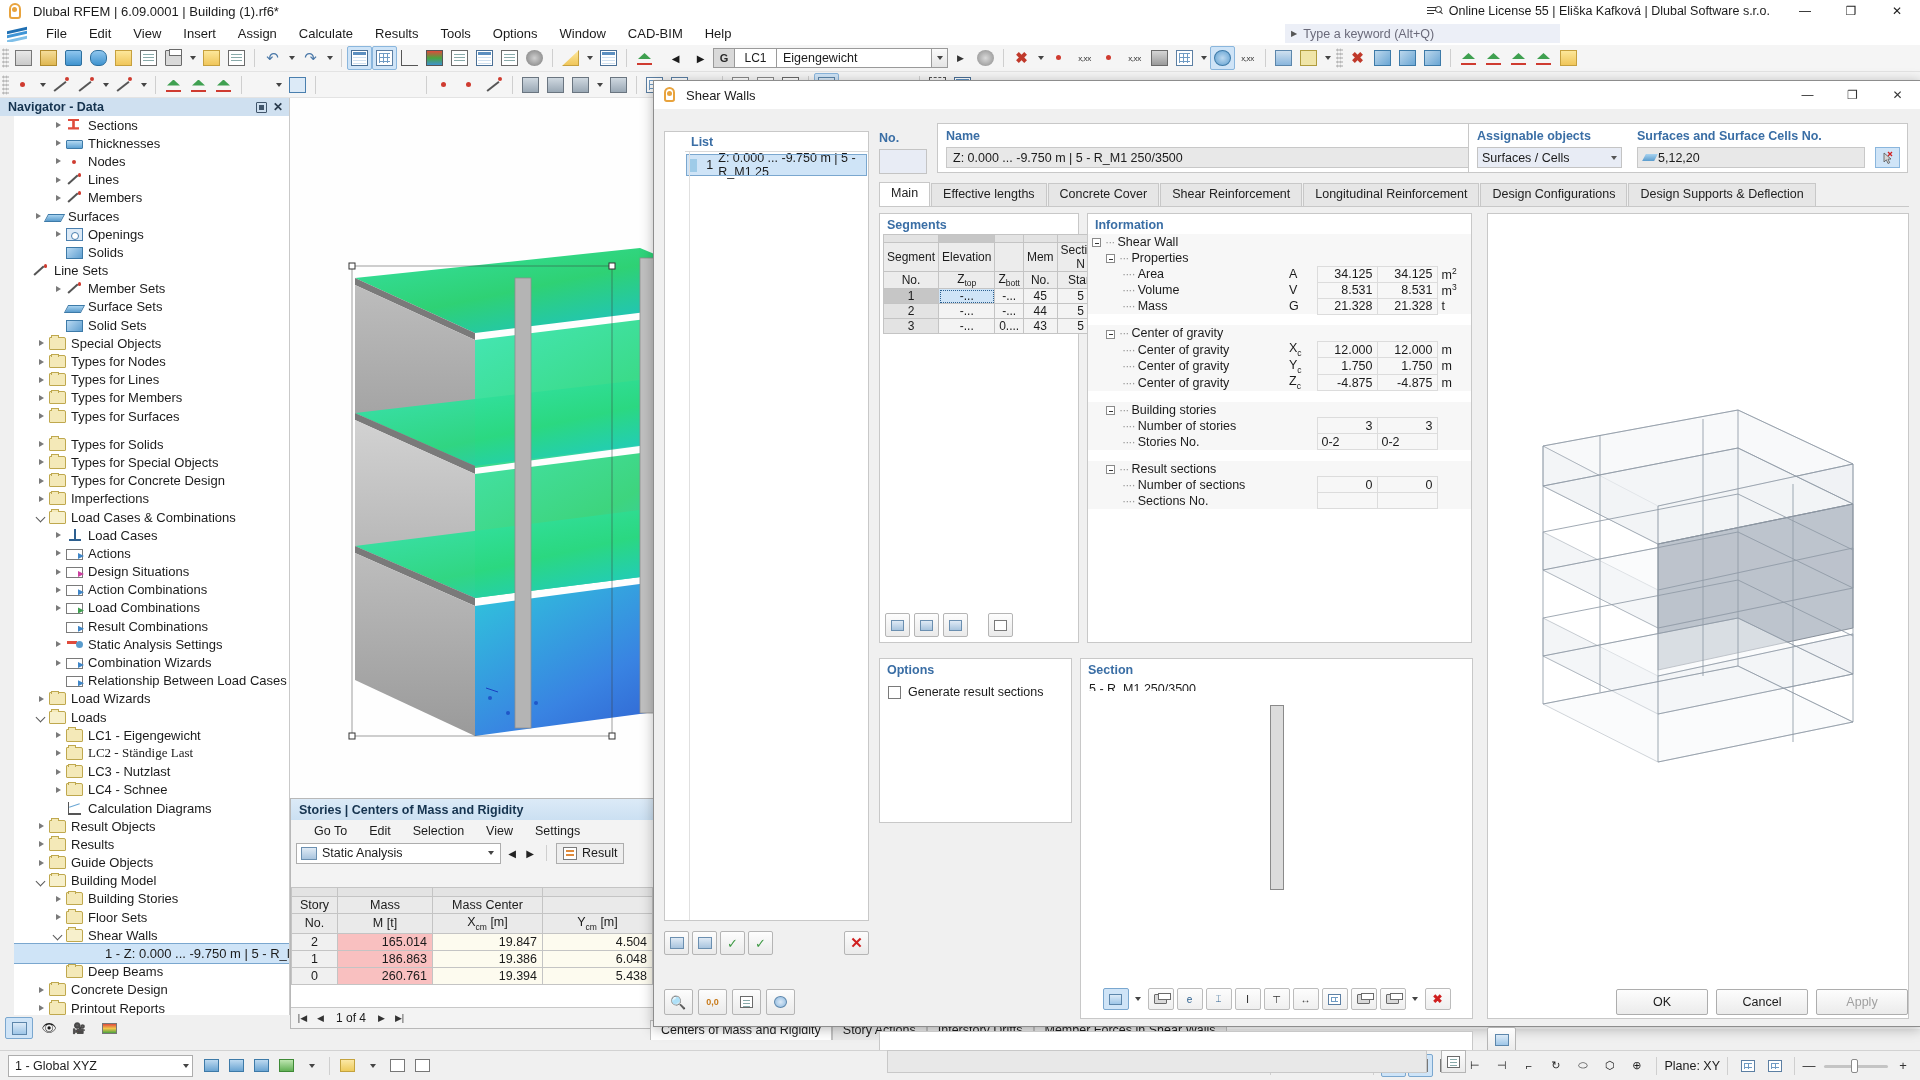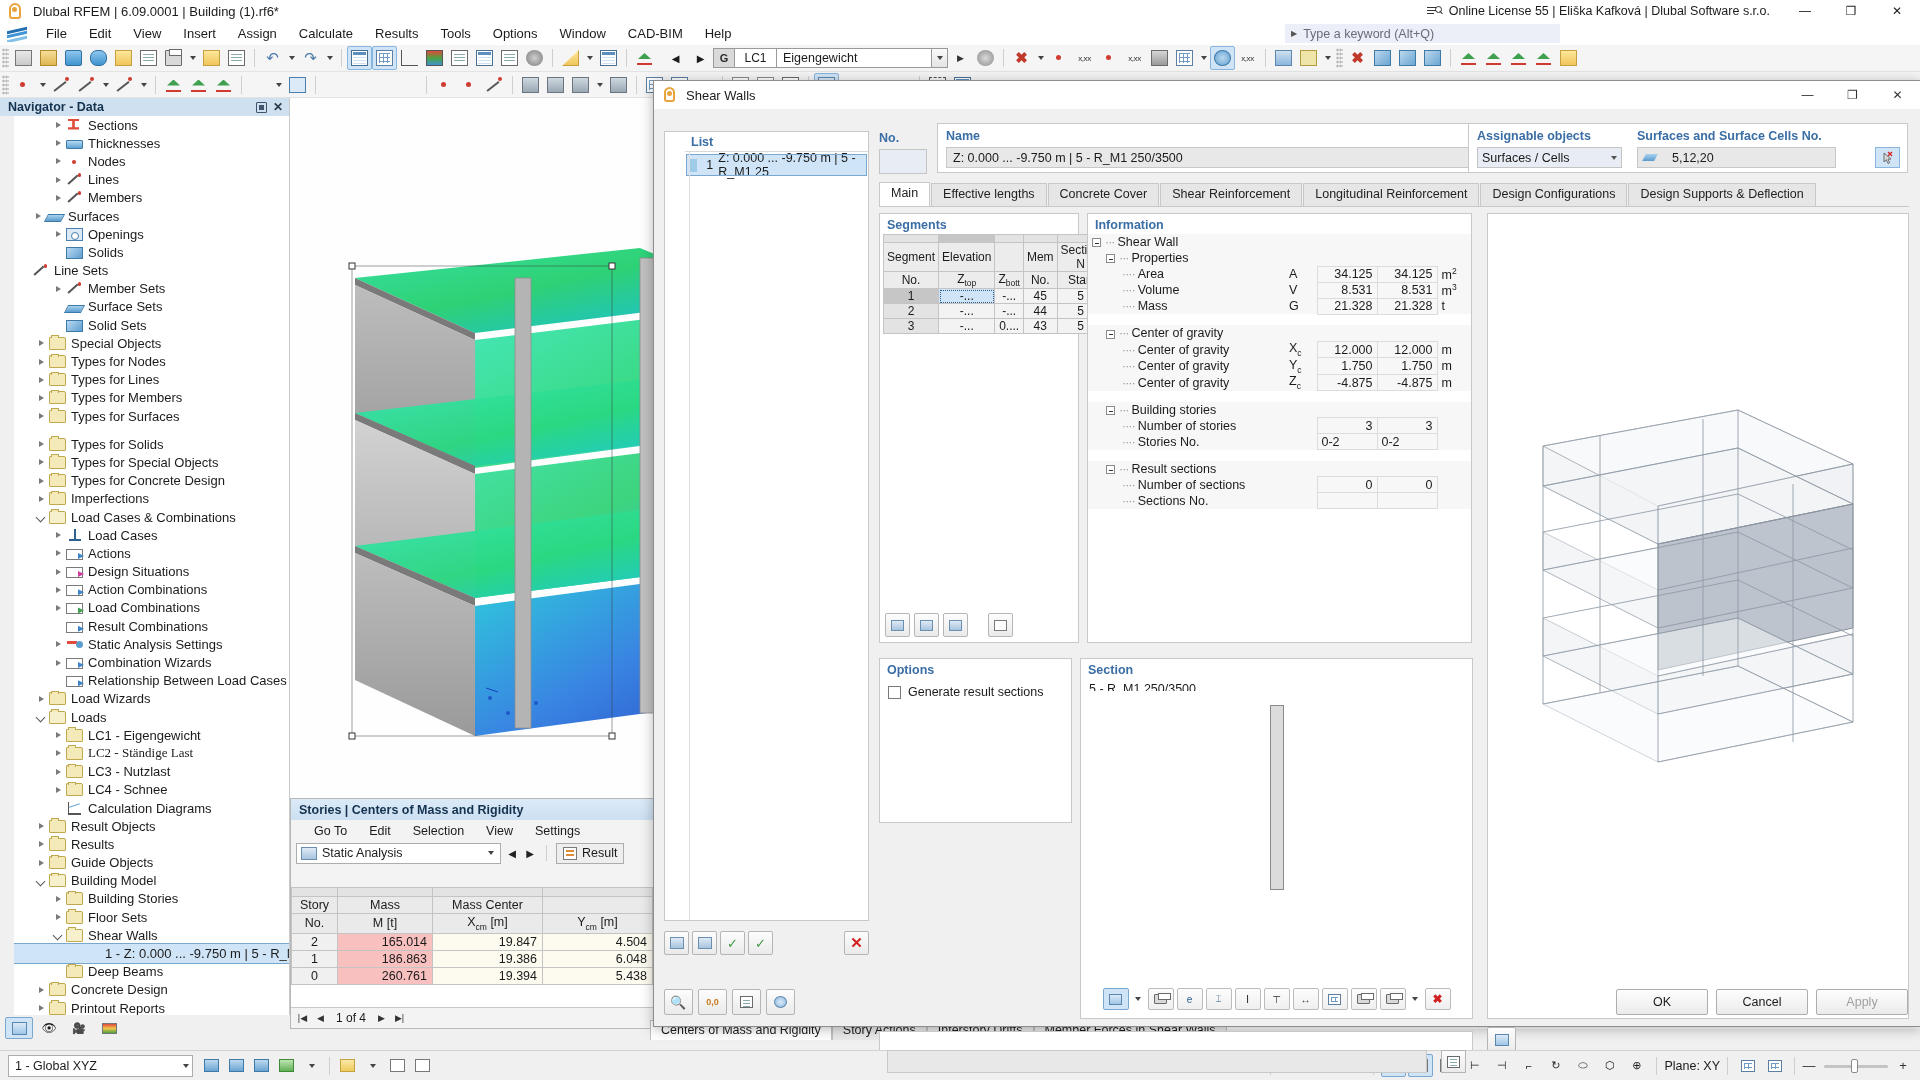--- a/index.html
+++ b/index.html
@@ -230,22 +230,22 @@
      padding-left:6px; font-size:12.5px; }
   .namebtn { position:absolute; right:7px; top:23px; width:25px; height:21px;
      background:#cfe4f7; border:1px solid #8ab6dd; display:flex;align-items:center;justify-content:center;}
   .aowrap { position:absolute; left:814px; top:14px; width:440px; height:50px;
     background:#fff; border:1px solid #c8c8c8;}
   .ao1lbl { position:absolute; left:8px; top:5px; font-size:12.5px; color:#3a6ea5; font-weight:bold;}
   .ao1 { position:absolute; left:8px; top:23px; width:145px; height:21px; background:#e8ecf5;
      border:1px solid #c4c4c4; display:flex; align-items:center; padding:0 4px; font-size:12.5px;}
   .ao1 .cv{flex:1;}
   .ao2lbl { position:absolute; left:168px; top:5px; font-size:12.5px; color:#3a6ea5; font-weight:bold;}
-  .ao2 { position:absolute; left:168px; top:23px; width:199px; height:21px; background:#e8e8e8;
-     border:1px solid #c8c8c8; display:flex; align-items:center; padding-left:6px; gap:16px; font-size:12.5px;}
+  .ao2 { position:absolute; left:168px; top:23px; width:228px; height:21px; background:#e8e8e8;
+     border:1px solid #c8c8c8; display:flex; align-items:center; padding-left:6px; gap:2px; font-size:12.5px;}
   .ao2 .di{width:12px;height:7px;background:linear-gradient(#a8d3f0,#5a9ccd);transform:skewX(-28deg);}
   .ao2btn { position:absolute; right:7px; top:23px; width:25px; height:21px;
      background:#cfe4f7; border:1px solid #8ab6dd; display:flex;align-items:center;justify-content:center;}
   .tabstrip { position:absolute; left:225px; top:74px; width:1030px; height:24px;
      display:flex; align-items:flex-end; border-bottom:1px solid #c8c8c8;}
   .tab { height:23px; padding:3px 11px 0 11px; font-size:12.5px; background:#e6e6e6;
      border:1px solid #c8c8c8; border-bottom:0; margin-right:1px; color:#222;}
   .tab.active { background:#fff; height:24px; position:relative; z-index:2;}
 
   

